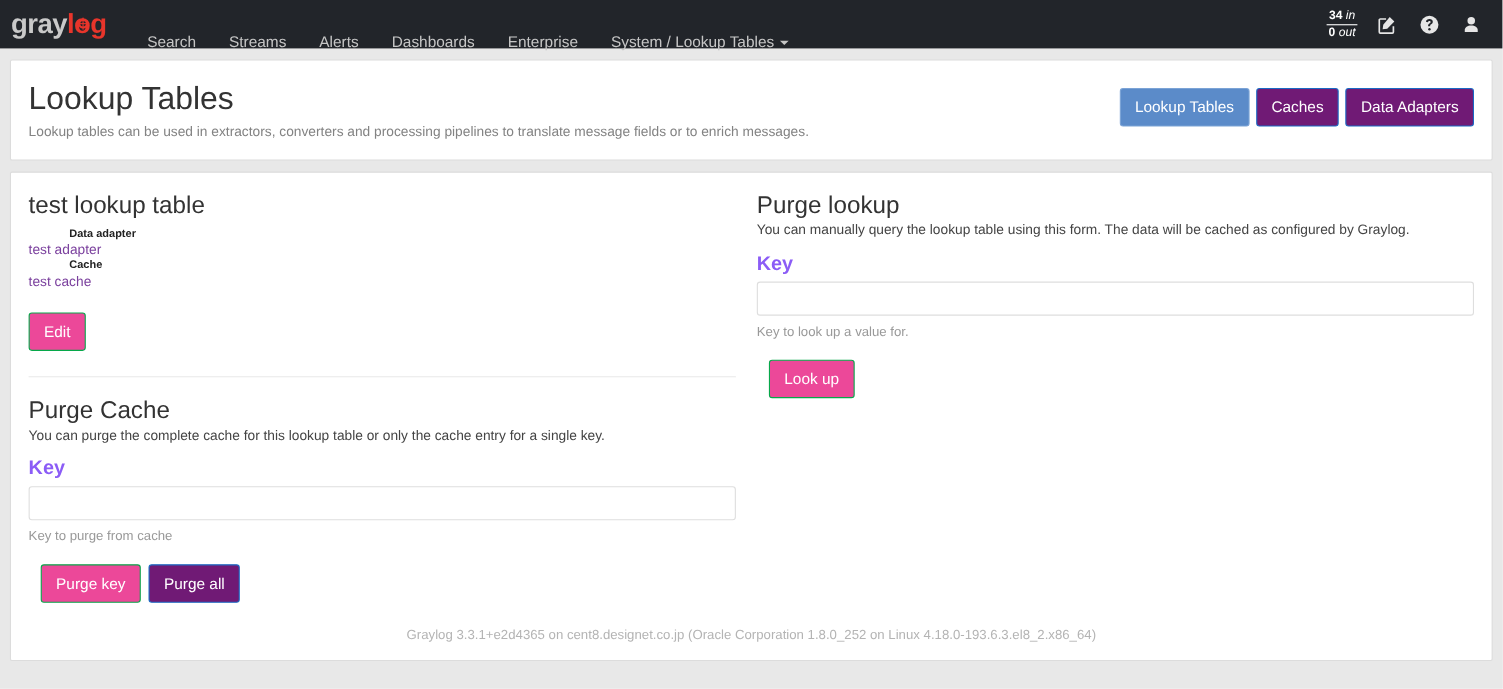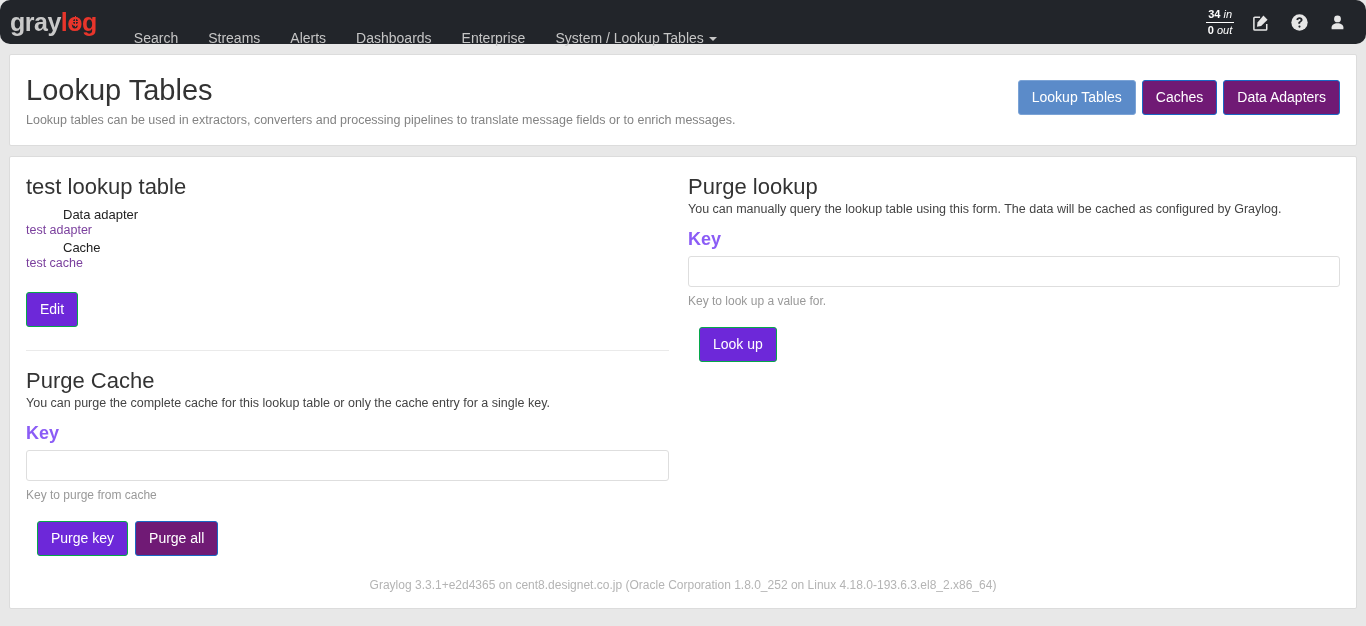--- a/index.html
+++ b/index.html
@@ -14,21 +14,20 @@
   }
 
   
   .navbar {
     height: 44px;
     background: #22252a;
     display: flex;
     align-items: center;
     padding: 0 12px 0 10px;
     position: relative;
-    border-radius: 10px;
   }
   .brand {
     display: flex; align-items: center;
     margin-right: 22px;
     font-size: 25px;
     font-weight: bold;
     letter-spacing: -0.5px;
     line-height: 1;
     user-select: none;
   }
@@ -129,21 +128,21 @@
     line-height: 1;
     padding: 9px 13px 10px 13px;
     border-radius: 3px;
     border: 1px solid transparent;
     color: #fff;
     cursor: pointer;
     white-space: nowrap;
   }
   .btn-primary { background: #701a75; border-color: #1a69c4; }
   .btn-primary-active { background: #5b8bc9; border-color: #7ba3d6; }
-  .btn-success { background: #6d28d9; border-color: #06a84a; }
+  .btn-success { background: #ec4899; border-color: #06a84a; }
 
   
   .panel-main {
     margin-top: 10px;
     padding: 18px 16px 16px 16px;
     min-height: 385px;
   }
   .cols { display: flex; }
   .col-left { width: 50%; padding-right: 14px; }
   .col-right { width: 50%; padding-left: 5px; }
@@ -156,22 +155,22 @@
     line-height: 1.1;
   }
   h2.section-title.tight { margin-bottom: 2px; }
   .section-desc {
     margin: 0 0 10px 0;
     font-size: 12.5px;
     color: #444;
     line-height: 1.4;
   }
   .meta-label {
-    font-size: 13px;
-    font-weight: normal;
+    font-size: 10px;
+    font-weight: bold;
     color: #222;
     line-height: 1.25;
     padding-left: 37px;
   }
   .meta-link {
     font-size: 12.5px;
     color: #7a3f9d;
     text-decoration: none;
     display: block;
     line-height: 1.25;

